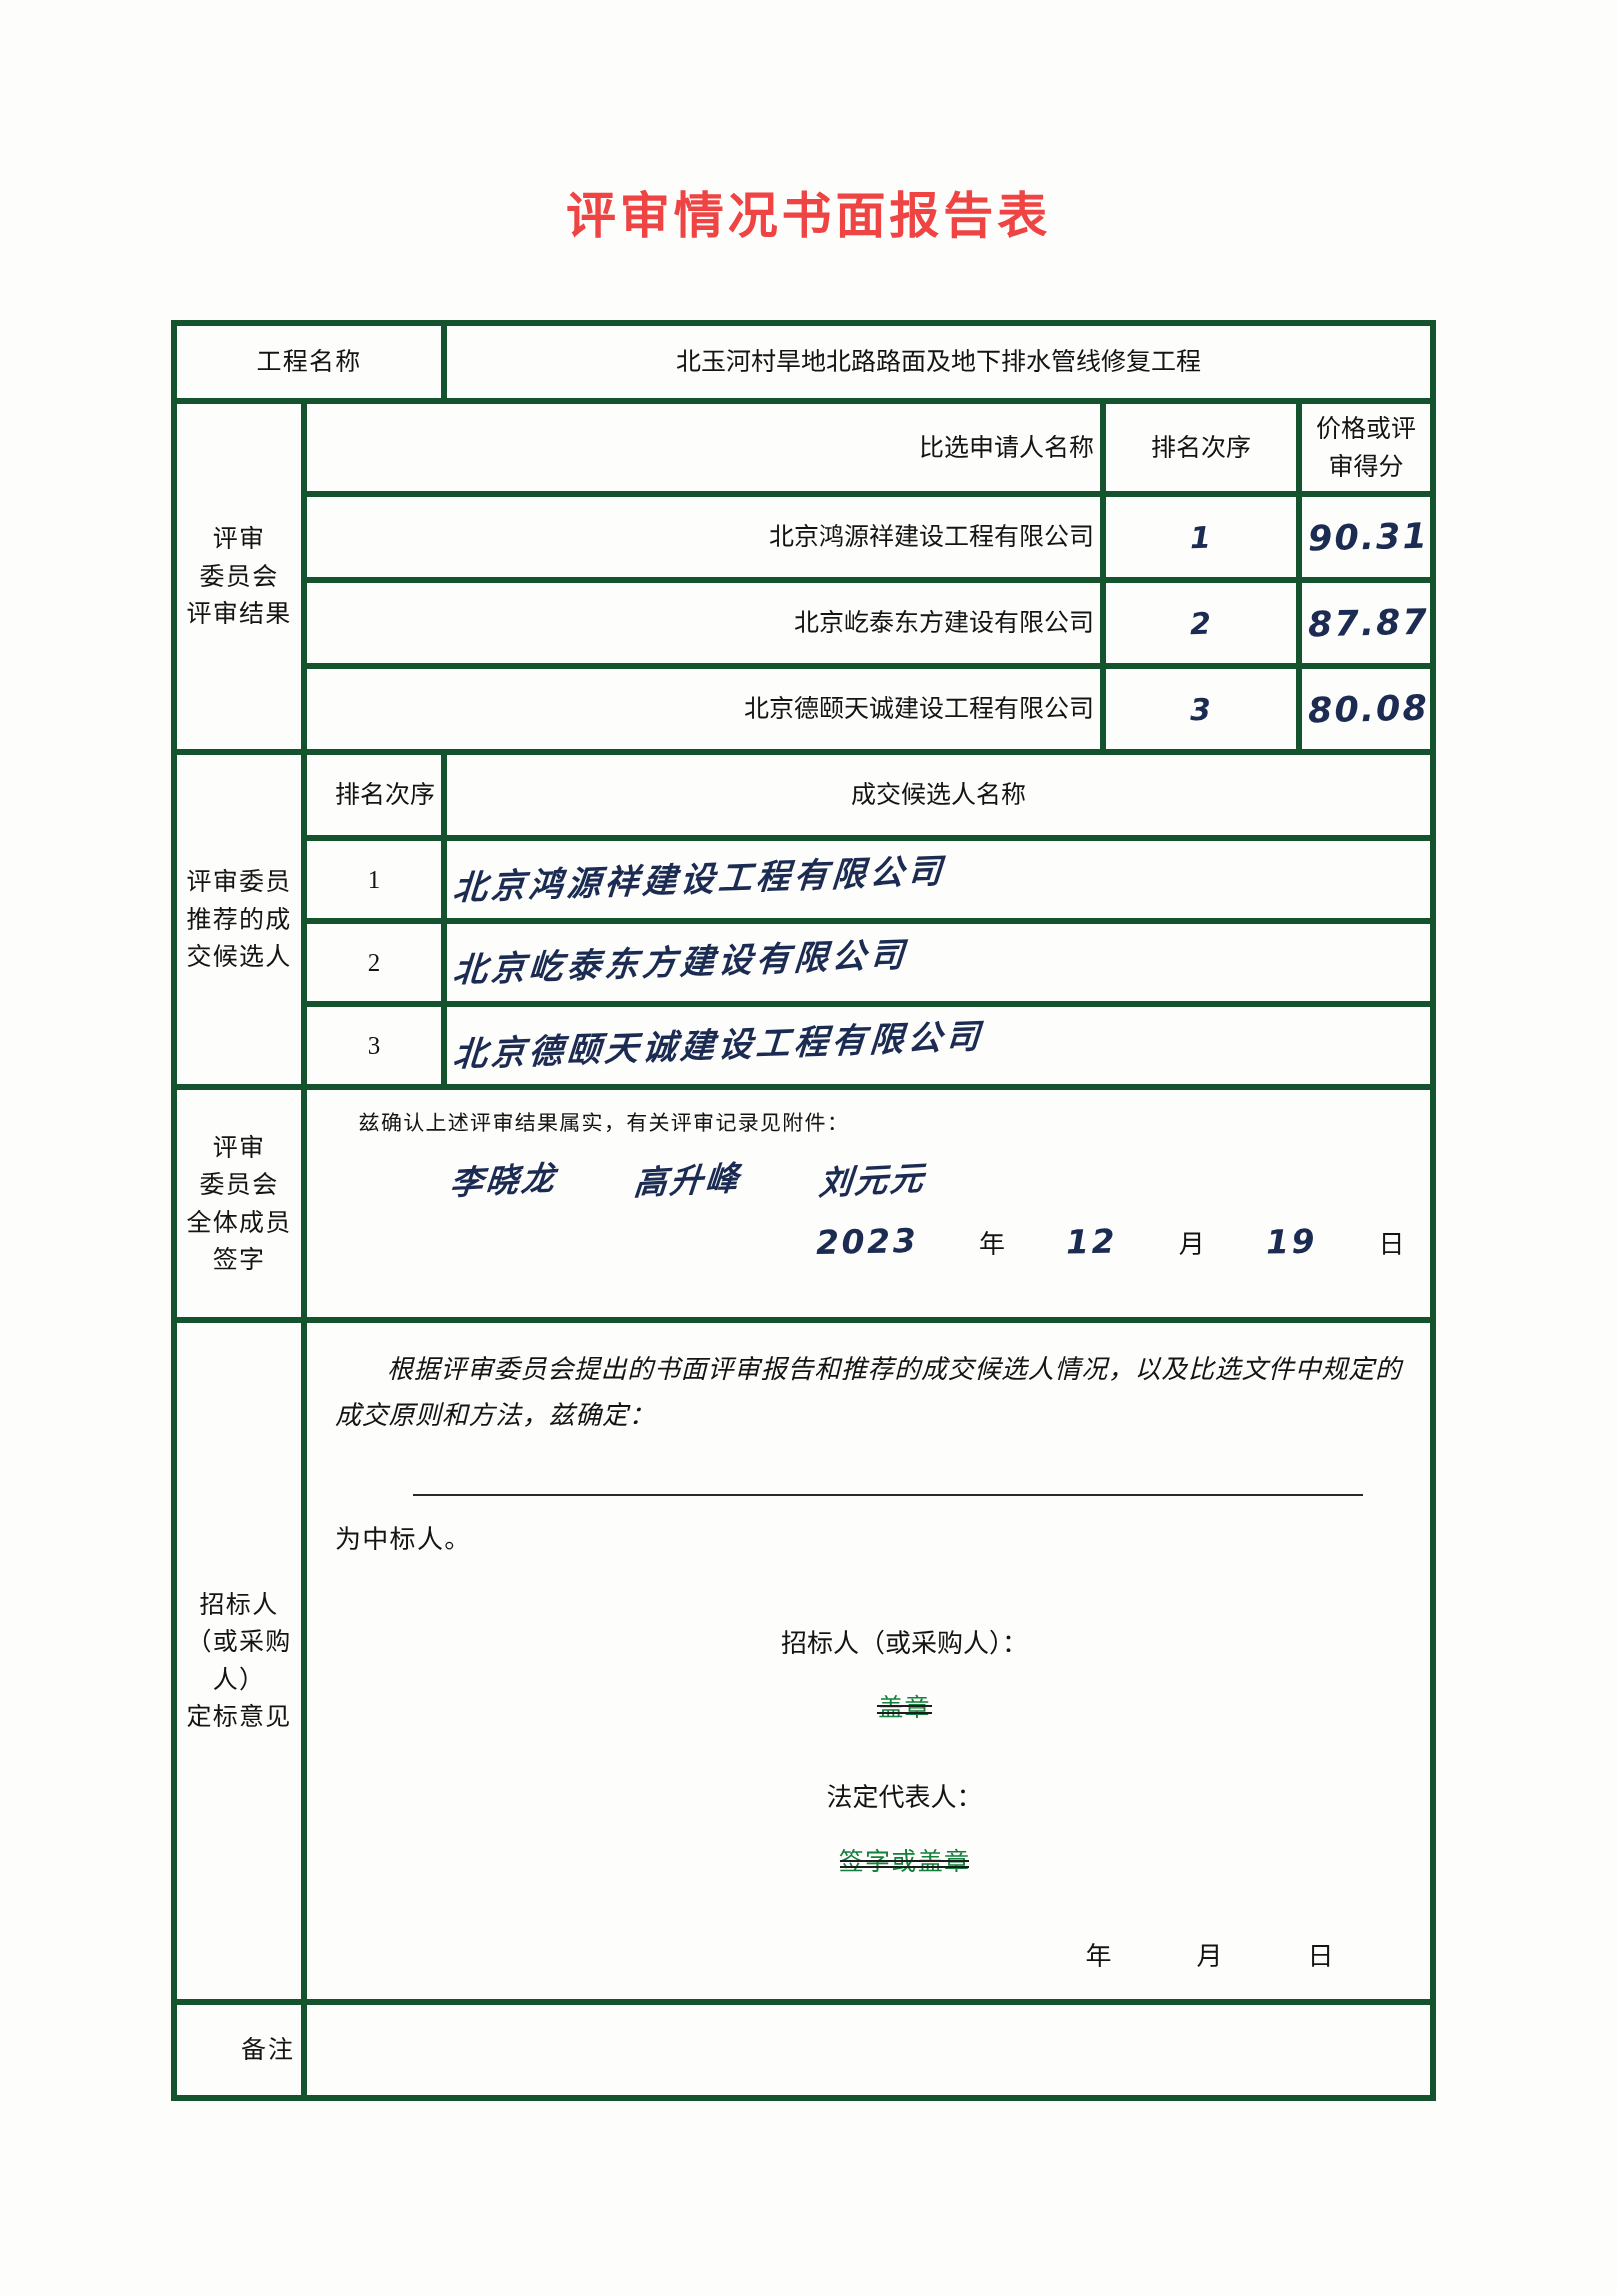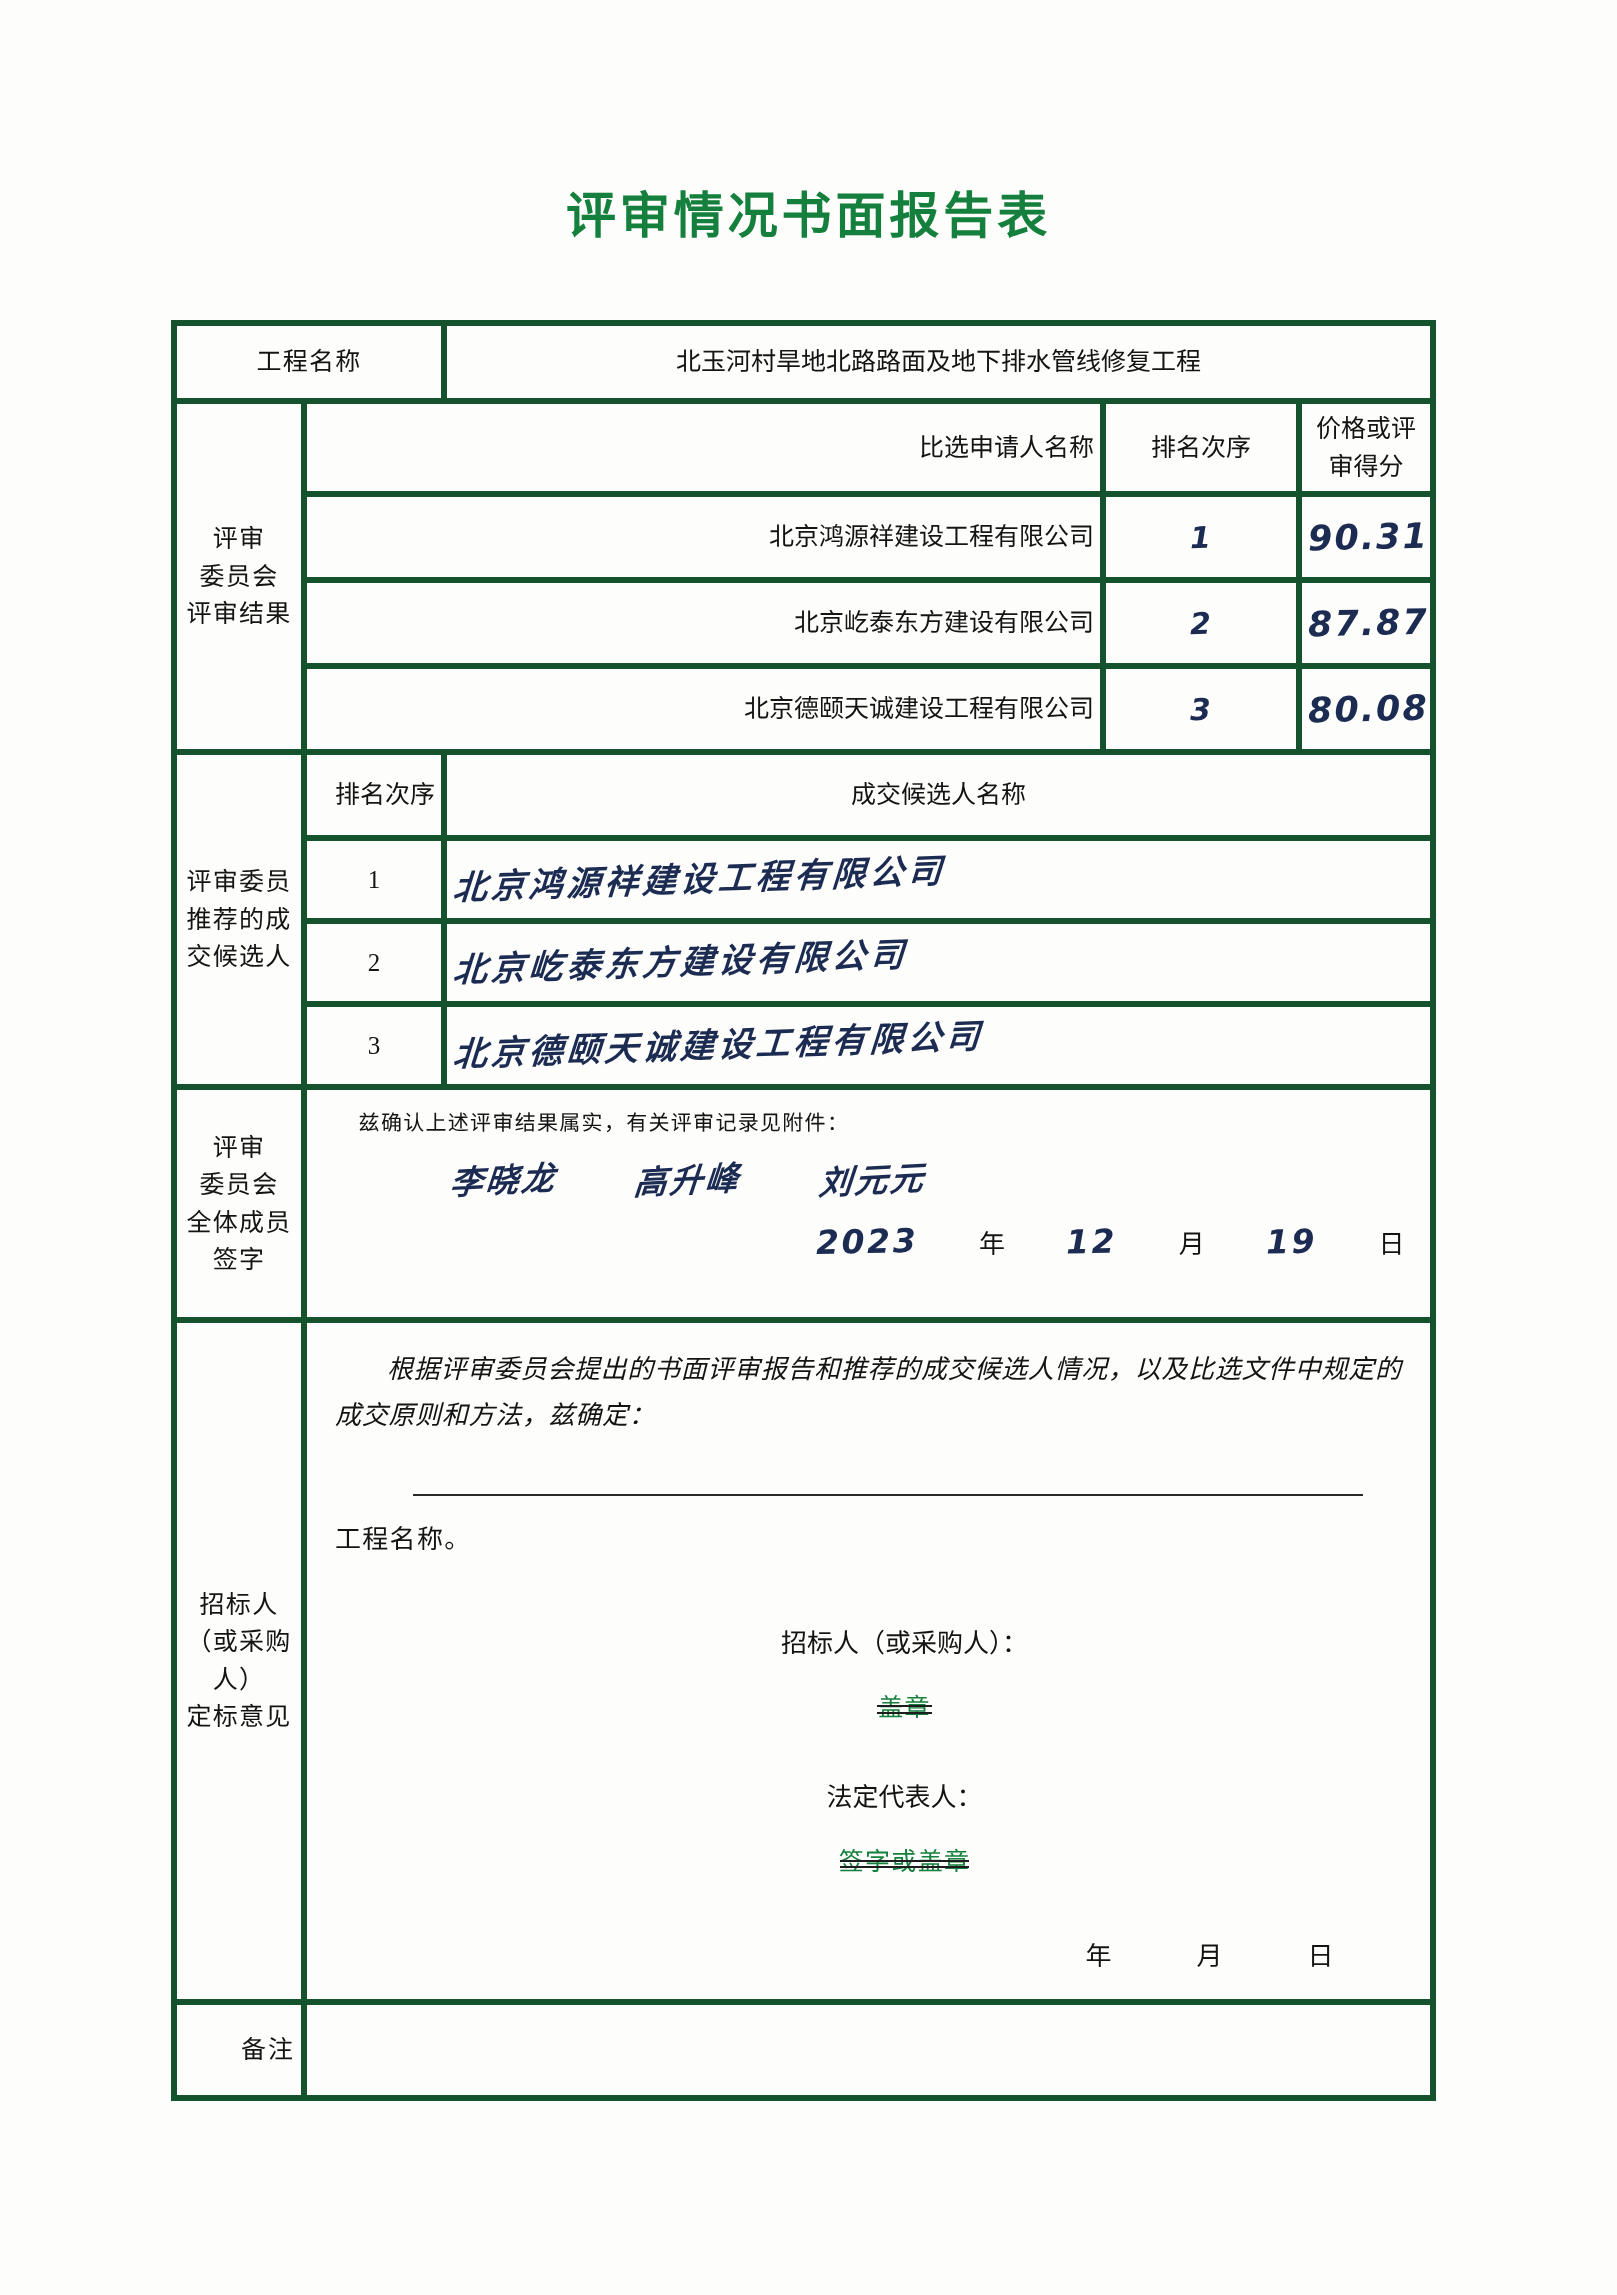--- a/index.html
+++ b/index.html
@@ -32,21 +32,21 @@
   .doc-title {
     position: absolute;
     top: 175px;
     left: 0;
     width: 1617px;
     text-align: center;
     font-size: 50px;
     letter-spacing: 3.9px;
     font-family: "DejaVu Serif", "Liberation Serif", serif;
     font-weight: 600;
-    color: #15803d;
+    color: #ef4444;
   }
 
   table.form {
     position: absolute;
     top: 320px;
     left: 171px;
     width: 1259px;
     border-collapse: collapse;
     table-layout: fixed;
   }
@@ -320,21 +320,21 @@
       <td class="label-cell">
         <div>招标人</div>
         <div>（或采购</div>
         <div>人）</div>
         <div>定标意见</div>
       </td>
       <td colspan="4" style="height:548px">
         <div class="decision">
           <p>根据评审委员会提出的书面评审报告和推荐的成交候选人情况，以及比选文件中规定的成交原则和方法，兹确定：</p>
           <div class="blank-rule"></div>
-          <div class="zhong-biao">工程名称。</div>
+          <div class="zhong-biao">为中标人。</div>
 
           <div class="sig-line2">
             <span>招标人（或采购人）：</span>
             <span class="stamp">盖章</span>
             <span class="spacer-wide"></span>
             <span>法定代表人：</span>
             <span class="stamp">签字或盖章</span>
           </div>
 
           <div class="date-row2">

